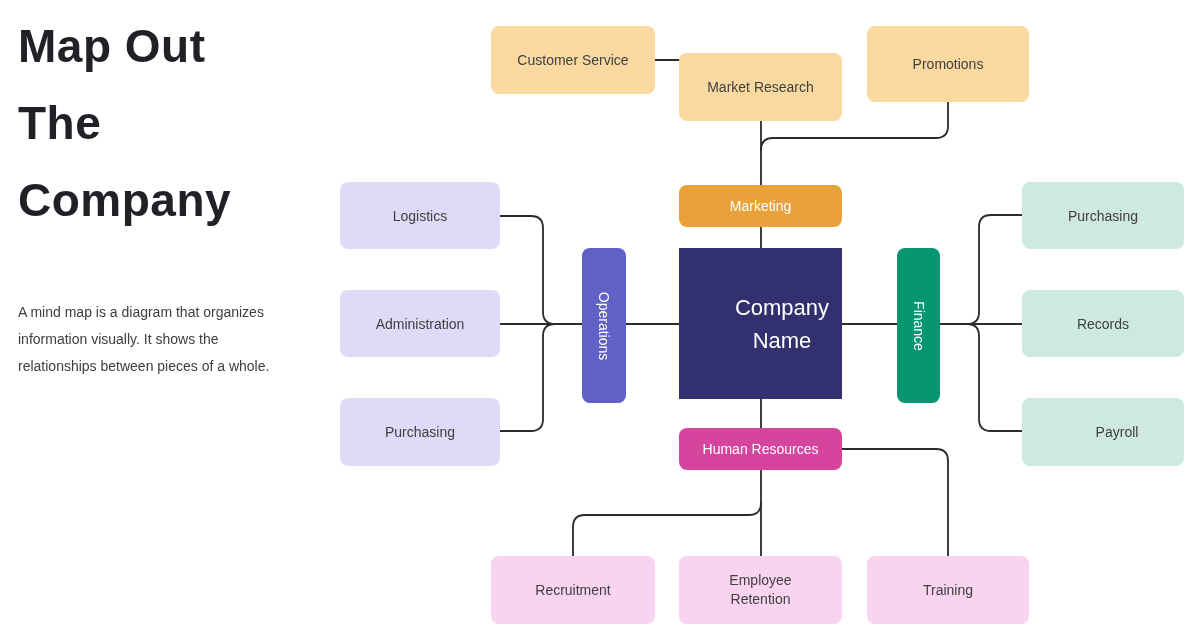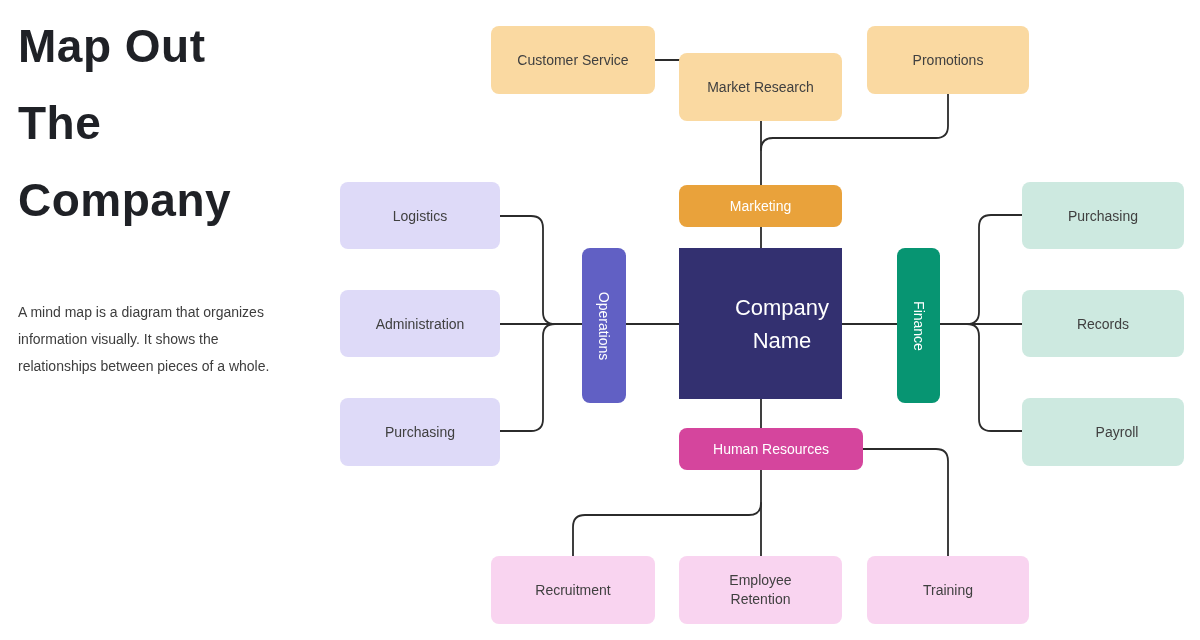--- a/index.html
+++ b/index.html
@@ -84,31 +84,31 @@
 
 <div class="abs node branch bg-marketing" style="left:679px;top:185px;width:163px;height:42px;">
   <span>Marketing</span>
 </div>
 <div class="abs node branch bg-operations" style="left:582px;top:248px;width:44px;height:155px;">
   <span class="vlabel">Operations</span>
 </div>
 <div class="abs node branch bg-finance" style="left:897px;top:248px;width:43px;height:155px;">
   <span class="vlabel">Finance</span>
 </div>
-<div class="abs node branch bg-hr" style="left:679px;top:428px;width:184px;height:42px;">
+<div class="abs node branch bg-hr" style="left:679px;top:428px;width:163px;height:42px;">
   <span>Human Resources</span>
 </div>
 
 <div class="abs node leaf-marketing" style="left:491px;top:26px;width:164px;height:68px;">
   <span>Customer Service</span>
 </div>
 <div class="abs node leaf-marketing" style="left:679px;top:26px;width:163px;height:68px;margin-top:27px;">
   <span>Market Research</span>
 </div>
-<div class="abs node leaf-marketing" style="left:867px;top:26px;width:162px;height:68px;">
+<div class="abs node leaf-marketing" style="left:867px;top:26px;width:162px;height:76px;">
   <span>Promotions</span>
 </div>
 
 <div class="abs node leaf-operations" style="left:340px;top:182px;width:160px;height:67px;">
   <span>Logistics</span>
 </div>
 <div class="abs node leaf-operations" style="left:340px;top:290px;width:160px;height:67px;">
   <span>Administration</span>
 </div>
 <div class="abs node leaf-operations" style="left:340px;top:398px;width:160px;height:68px;">

